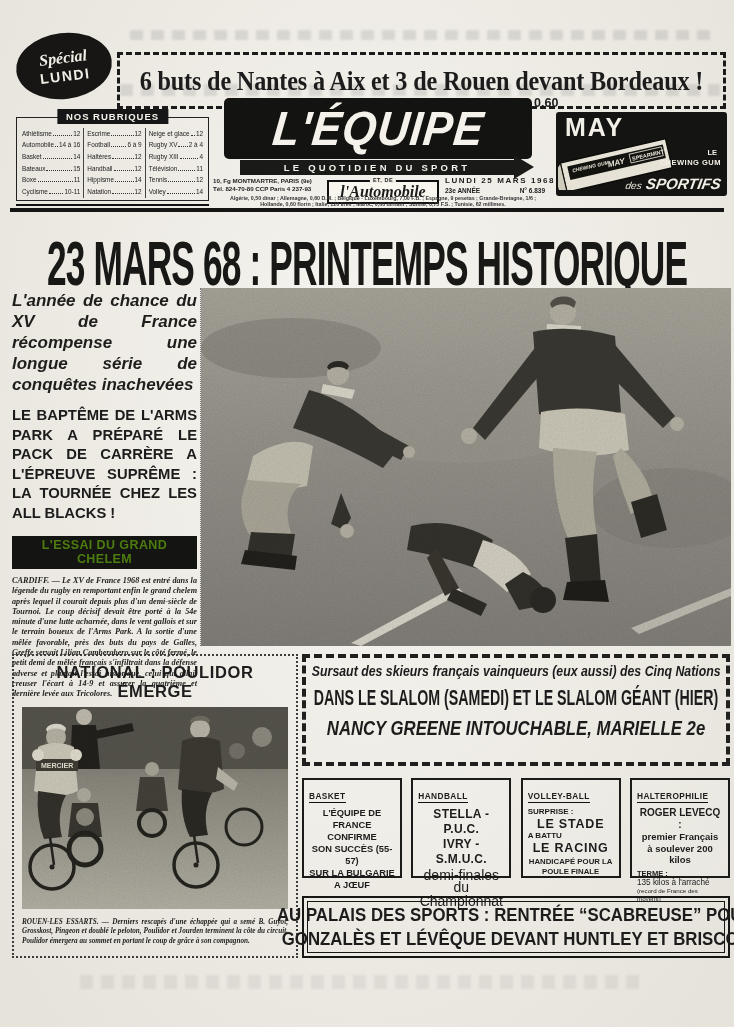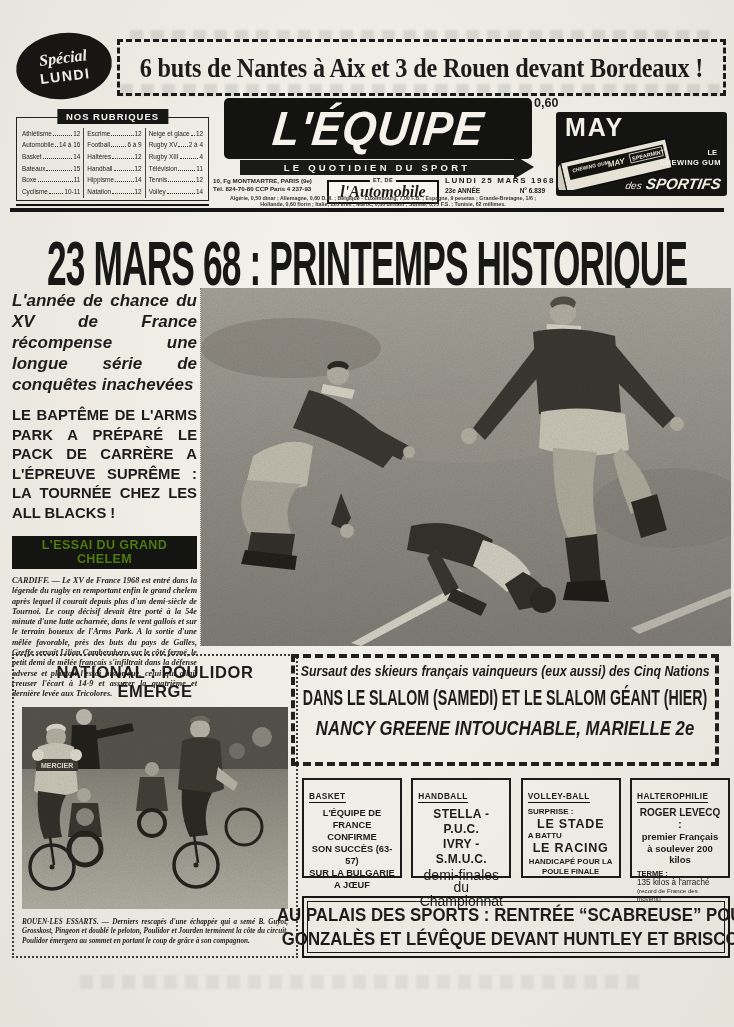--- a/index.html
+++ b/index.html
@@ -14,21 +14,21 @@
   }
   .ghost{ position:absolute; filter:blur(1.2px); opacity:.12; pointer-events:none;
     background:repeating-linear-gradient(90deg,#3c3c3c 0 13px,transparent 13px 21px); }
   
   .badge{ position:absolute; left:16px; top:33px; width:96px; height:66px;
     background:#171614; border-radius:50%; color:#f2efe7;
     display:flex; flex-direction:column; align-items:center; justify-content:center;
     transform:rotate(-7deg); }
   .badge .b1{ font-family:"Liberation Serif",serif; font-style:italic; font-weight:700; font-size:16px; }
   .badge .b2{ font-weight:800; font-size:14px; letter-spacing:1.5px; margin-top:1px; }
-  .banner{ position:absolute; left:117px; top:39px; width:609px; height:57px;
+  .banner{ position:absolute; left:117px; top:52px; width:609px; height:57px;
     border:3px dashed #1b1b1b; display:flex; align-items:center; justify-content:center; }
   .banner span{ font-family:"Liberation Serif",serif; font-weight:900; font-size:25px;
     white-space:nowrap; transform:scale(.97,1.08); letter-spacing:-.2px; }
   
   .rubriques{ position:absolute; left:16px; top:117px; width:193px; height:84px;
     border:1.5px solid #222; padding:10px 2px 2px; }
   .rub-title{ position:absolute; top:-9px; left:50%; transform:translateX(-50%);
     background:#161616; color:#f4f2ea; font-size:9.5px; font-weight:800;
     letter-spacing:1px; padding:2px 9px; white-space:nowrap; }
   .rub-cols{ display:flex; height:100%; }
@@ -88,21 +88,21 @@
     font-weight:700; font-size:8.2px; line-height:10.3px; text-align:justify; color:#23231f; }
   .photo-rugby{ position:absolute; left:200px; top:288px; width:530px; height:358px;
     border-left:1px dotted #777; }
   
   .poulidor{ position:absolute; left:12px; top:654px; width:286px; height:304px;
     border:2px dotted #3c3c3a; padding:6px 8px; }
   .poul-title{ font-weight:800; font-size:16.5px; text-align:center; letter-spacing:.6px; margin:1px 0 6px; }
   .poul-caption{ margin-top:5px; font-family:"Liberation Serif",serif; font-style:italic;
     font-weight:700; font-size:7.2px; line-height:9.3px; text-align:justify; color:#23231f; }
   
-  .killy{ position:absolute; left:291px; top:654px; width:428px; height:112px;
+  .killy{ position:absolute; left:302px; top:654px; width:428px; height:112px;
     border:4px dashed #20201e; padding:5px 6px; }
   .fit{ display:flex; justify-content:center; }
   .fit > span{ white-space:nowrap; display:inline-block; }
   .killy .kick > span{ font-style:italic; font-weight:700; font-size:14px; transform:scale(.88,1); }
   .killy .kh > span{ font-weight:900; font-size:26px; transform:scale(.83,1.3); margin-top:6px; }
   .killy .ks > span{ font-weight:800; font-size:18px; transform:scale(.79,1.25); margin-top:9px; }
   .killy .ks2 > span{ font-style:italic; font-weight:800; font-size:19px; transform:scale(.88,1.1); margin-top:8px; }
   
   .minis{ position:absolute; left:302px; top:778px; width:428px; height:100px;
     display:flex; justify-content:space-between; }
@@ -452,21 +452,21 @@
     <div class="fit ks2">
         <span>NANCY GREENE INTOUCHABLE, MARIELLE 2e</span>
       </div>
   </div>
 
   <div class="minis">
     <div class="mini basket">
       <span class="hd">BASKET</span>
       <div class="l">L'ÉQUIPE DE FRANCE</div>
       <div class="l">CONFIRME</div>
-      <div class="l">SON SUCCÈS (63-57)</div>
+      <div class="l">SON SUCCÈS (55-57)</div>
       <div class="l">SUR LA BULGARIE</div>
       <div class="l">A JŒUF</div>
     </div>
     <div class="mini hand">
       <span class="hd">HANDBALL</span>
       <div class="big">STELLA - P.U.C.</div>
       <div class="big">IVRY - S.M.U.C.</div>
       <div class="sm">demi-finales du</div>
       <div class="sm">Championnat</div>
     </div>

